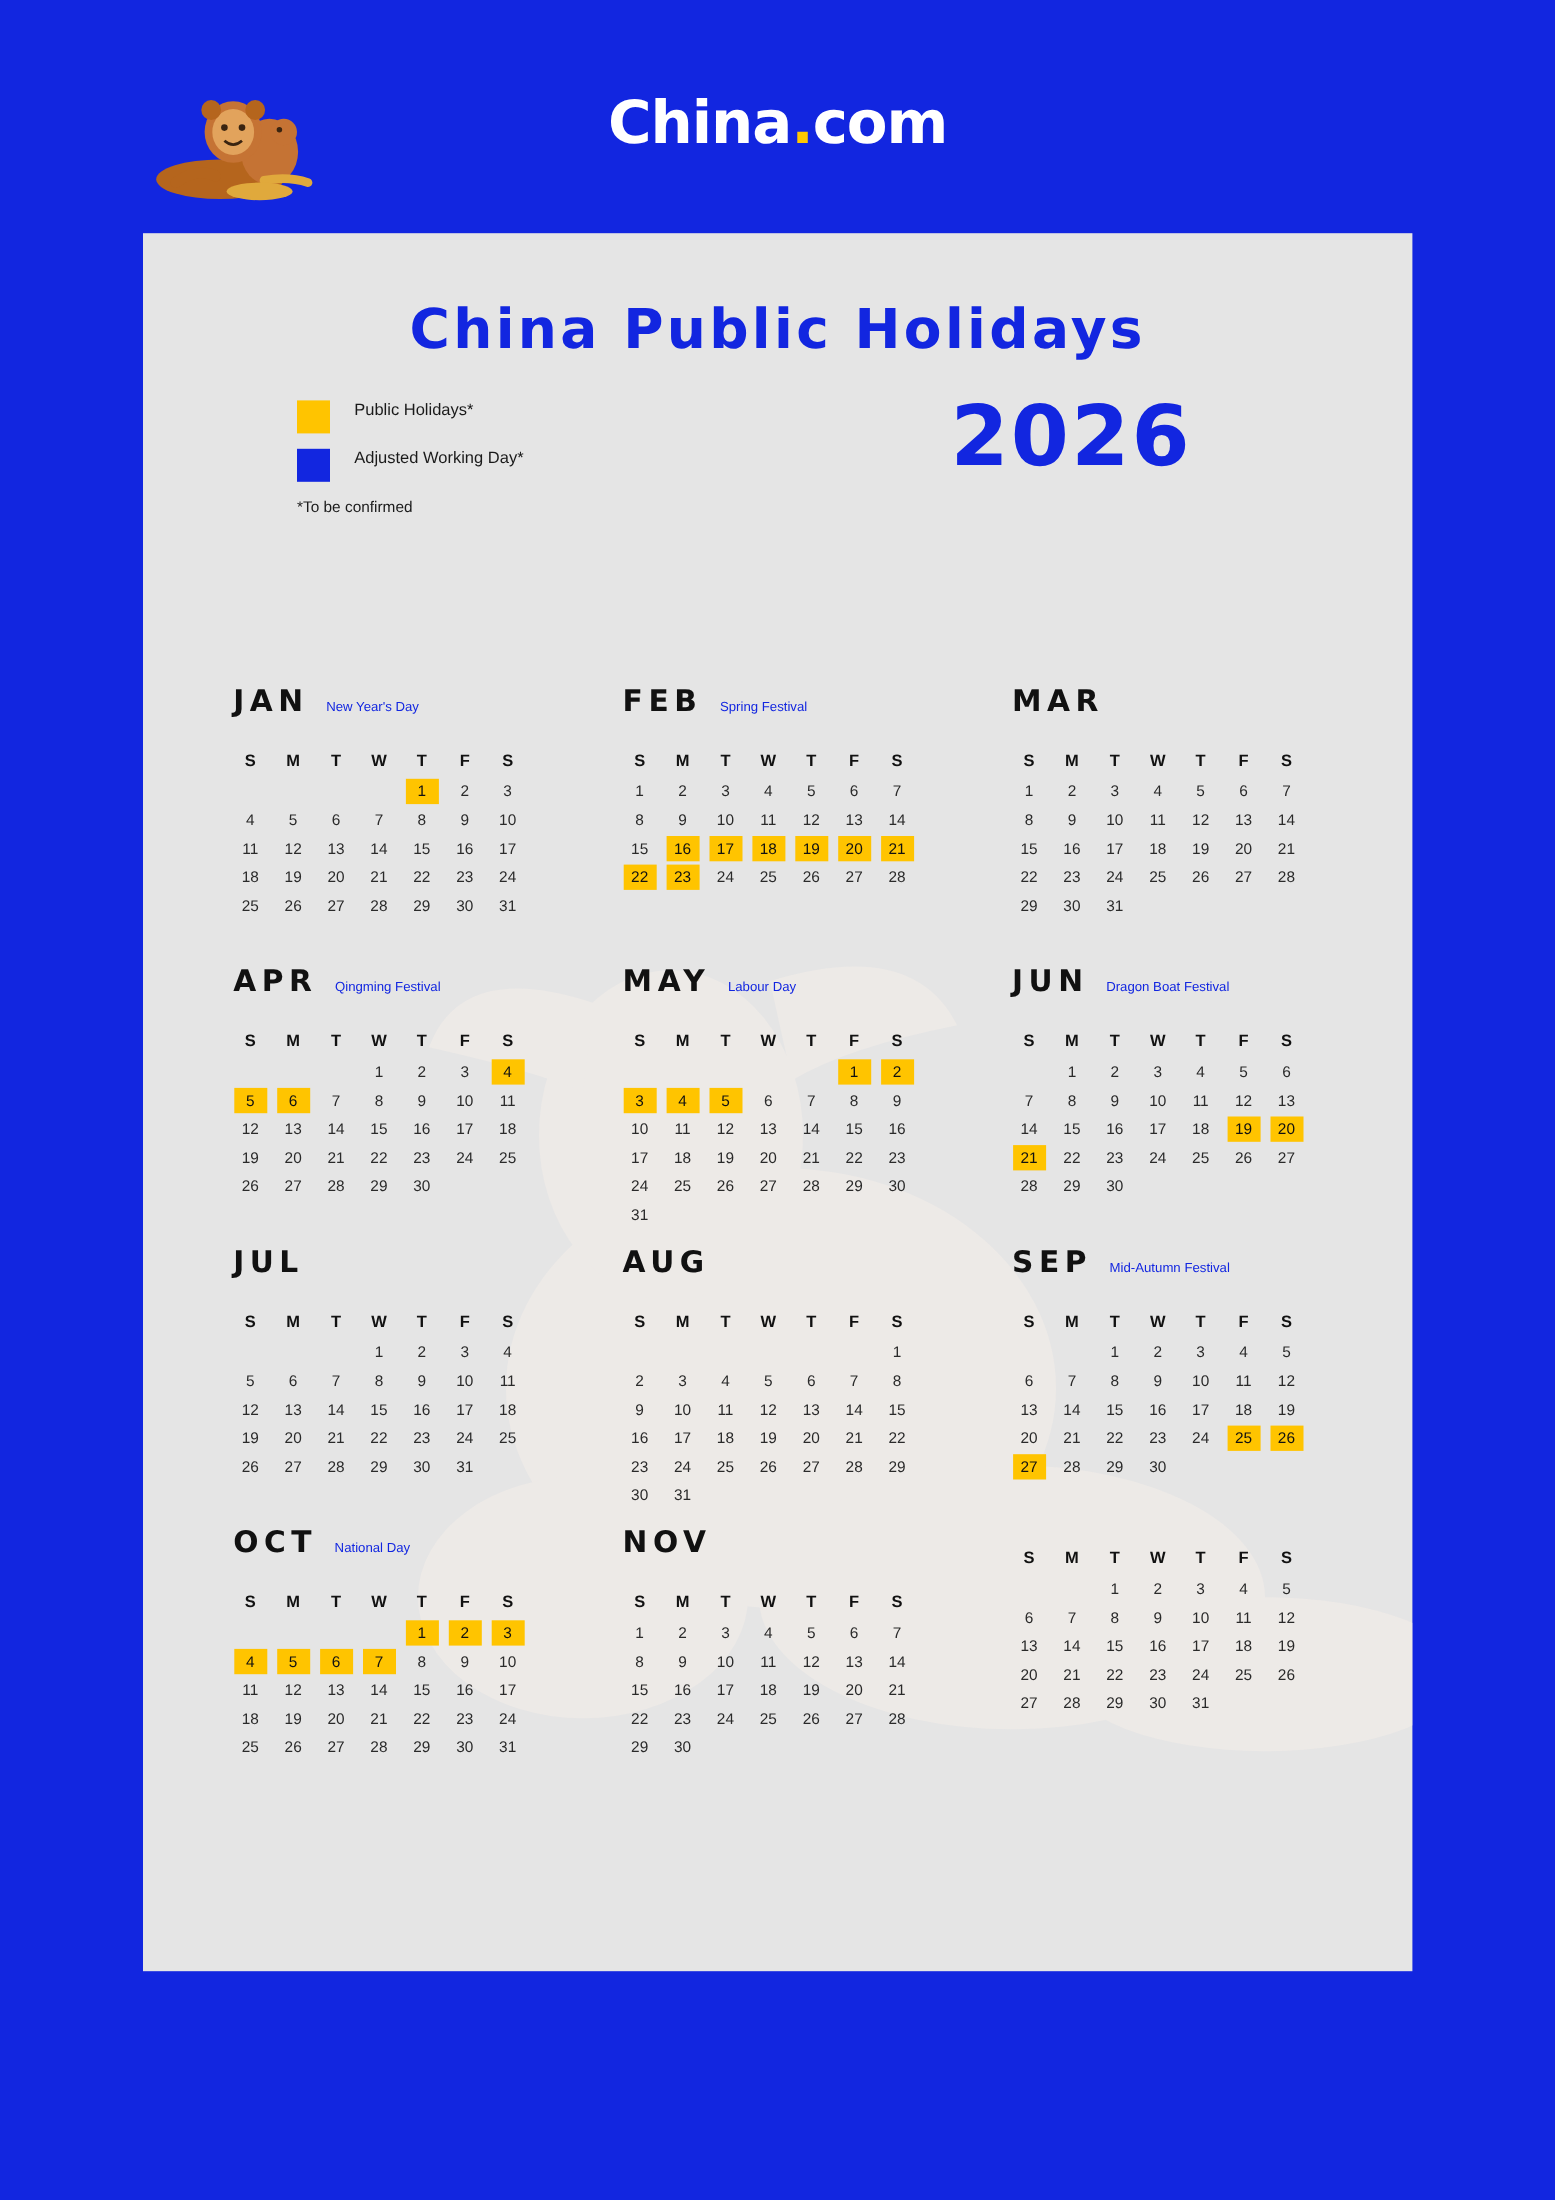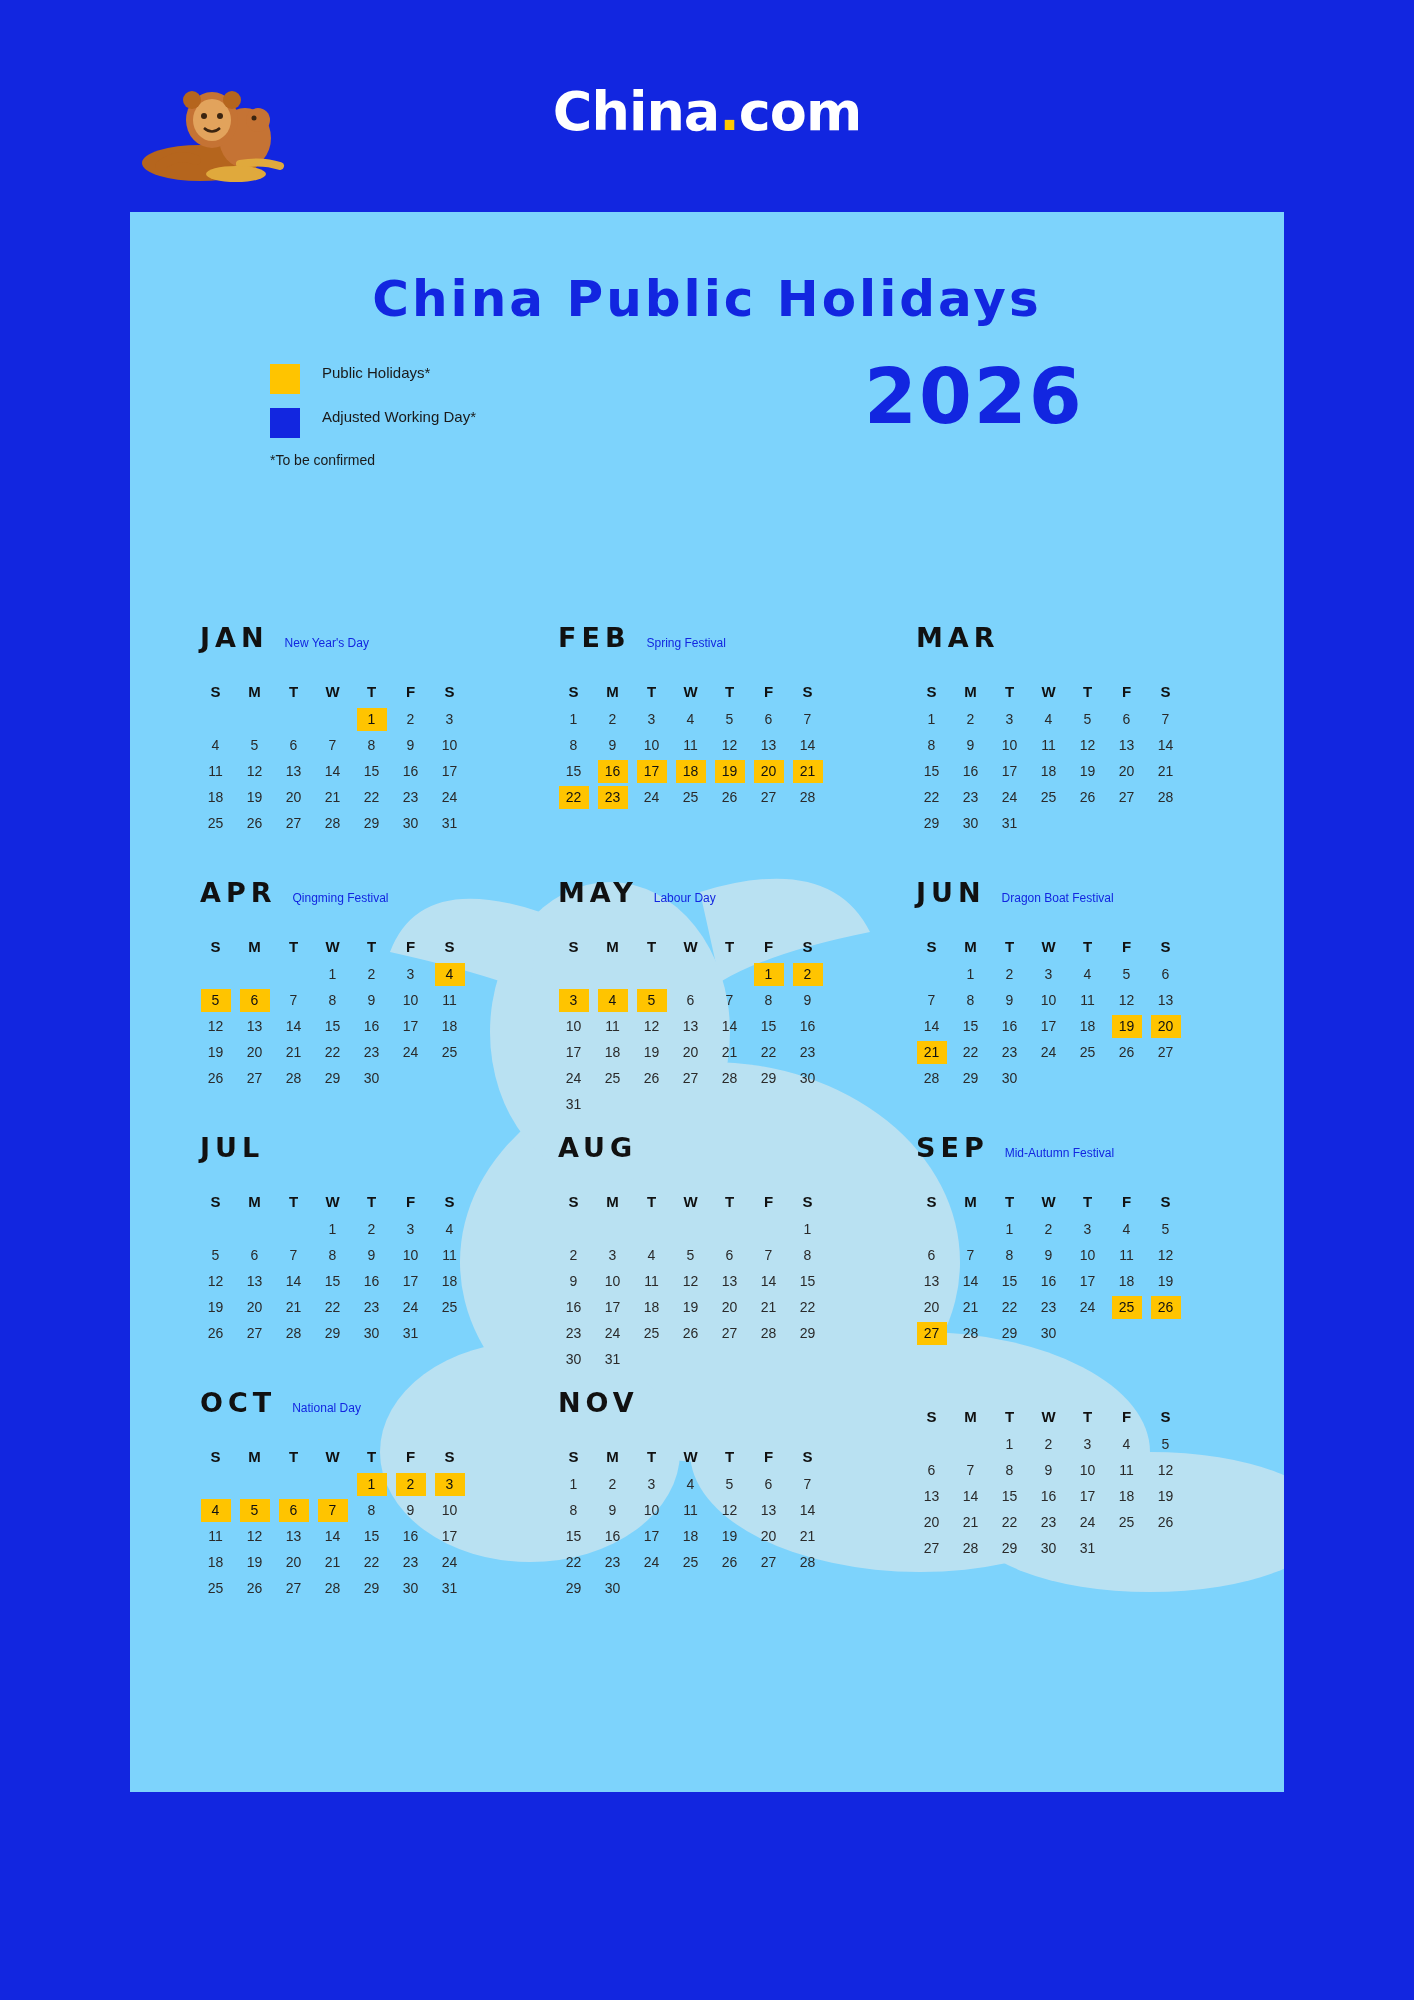--- a/index.html
+++ b/index.html
@@ -38,21 +38,21 @@
     font-family: "DejaVu Sans", sans-serif;
   }
   .brand-title .dot { color: #ffc800; }
 
   .sheet {
     position: absolute;
     left: 130px;
     top: 212px;
     width: 1154px;
     height: 1580px;
-    background: #7dd3fc;
+    background: #e5e5e5;
     overflow: hidden;
   }
   .watermark {
     position: absolute;
     left: 150px;
     top: 620px;
     width: 1050px;
     height: 900px;
     opacity: 0.5;
     pointer-events: none;
@@ -108,21 +108,21 @@
     font-family: "DejaVu Sans", sans-serif;
     font-size: 76px;
     font-weight: bold;
     color: #1226e0;
     letter-spacing: 2px;
     line-height: 90px;
   }
 
   .months {
     position: absolute;
-    left: 4px; right: 0;
+    left: 16px; right: 0;
     top: 410px;
     padding: 0 38px;
     display: grid;
     grid-template-columns: repeat(3, 1fr);
     grid-auto-rows: 255px;
   }
   .month {
     position: relative;
     padding-left: 28px;
   }

